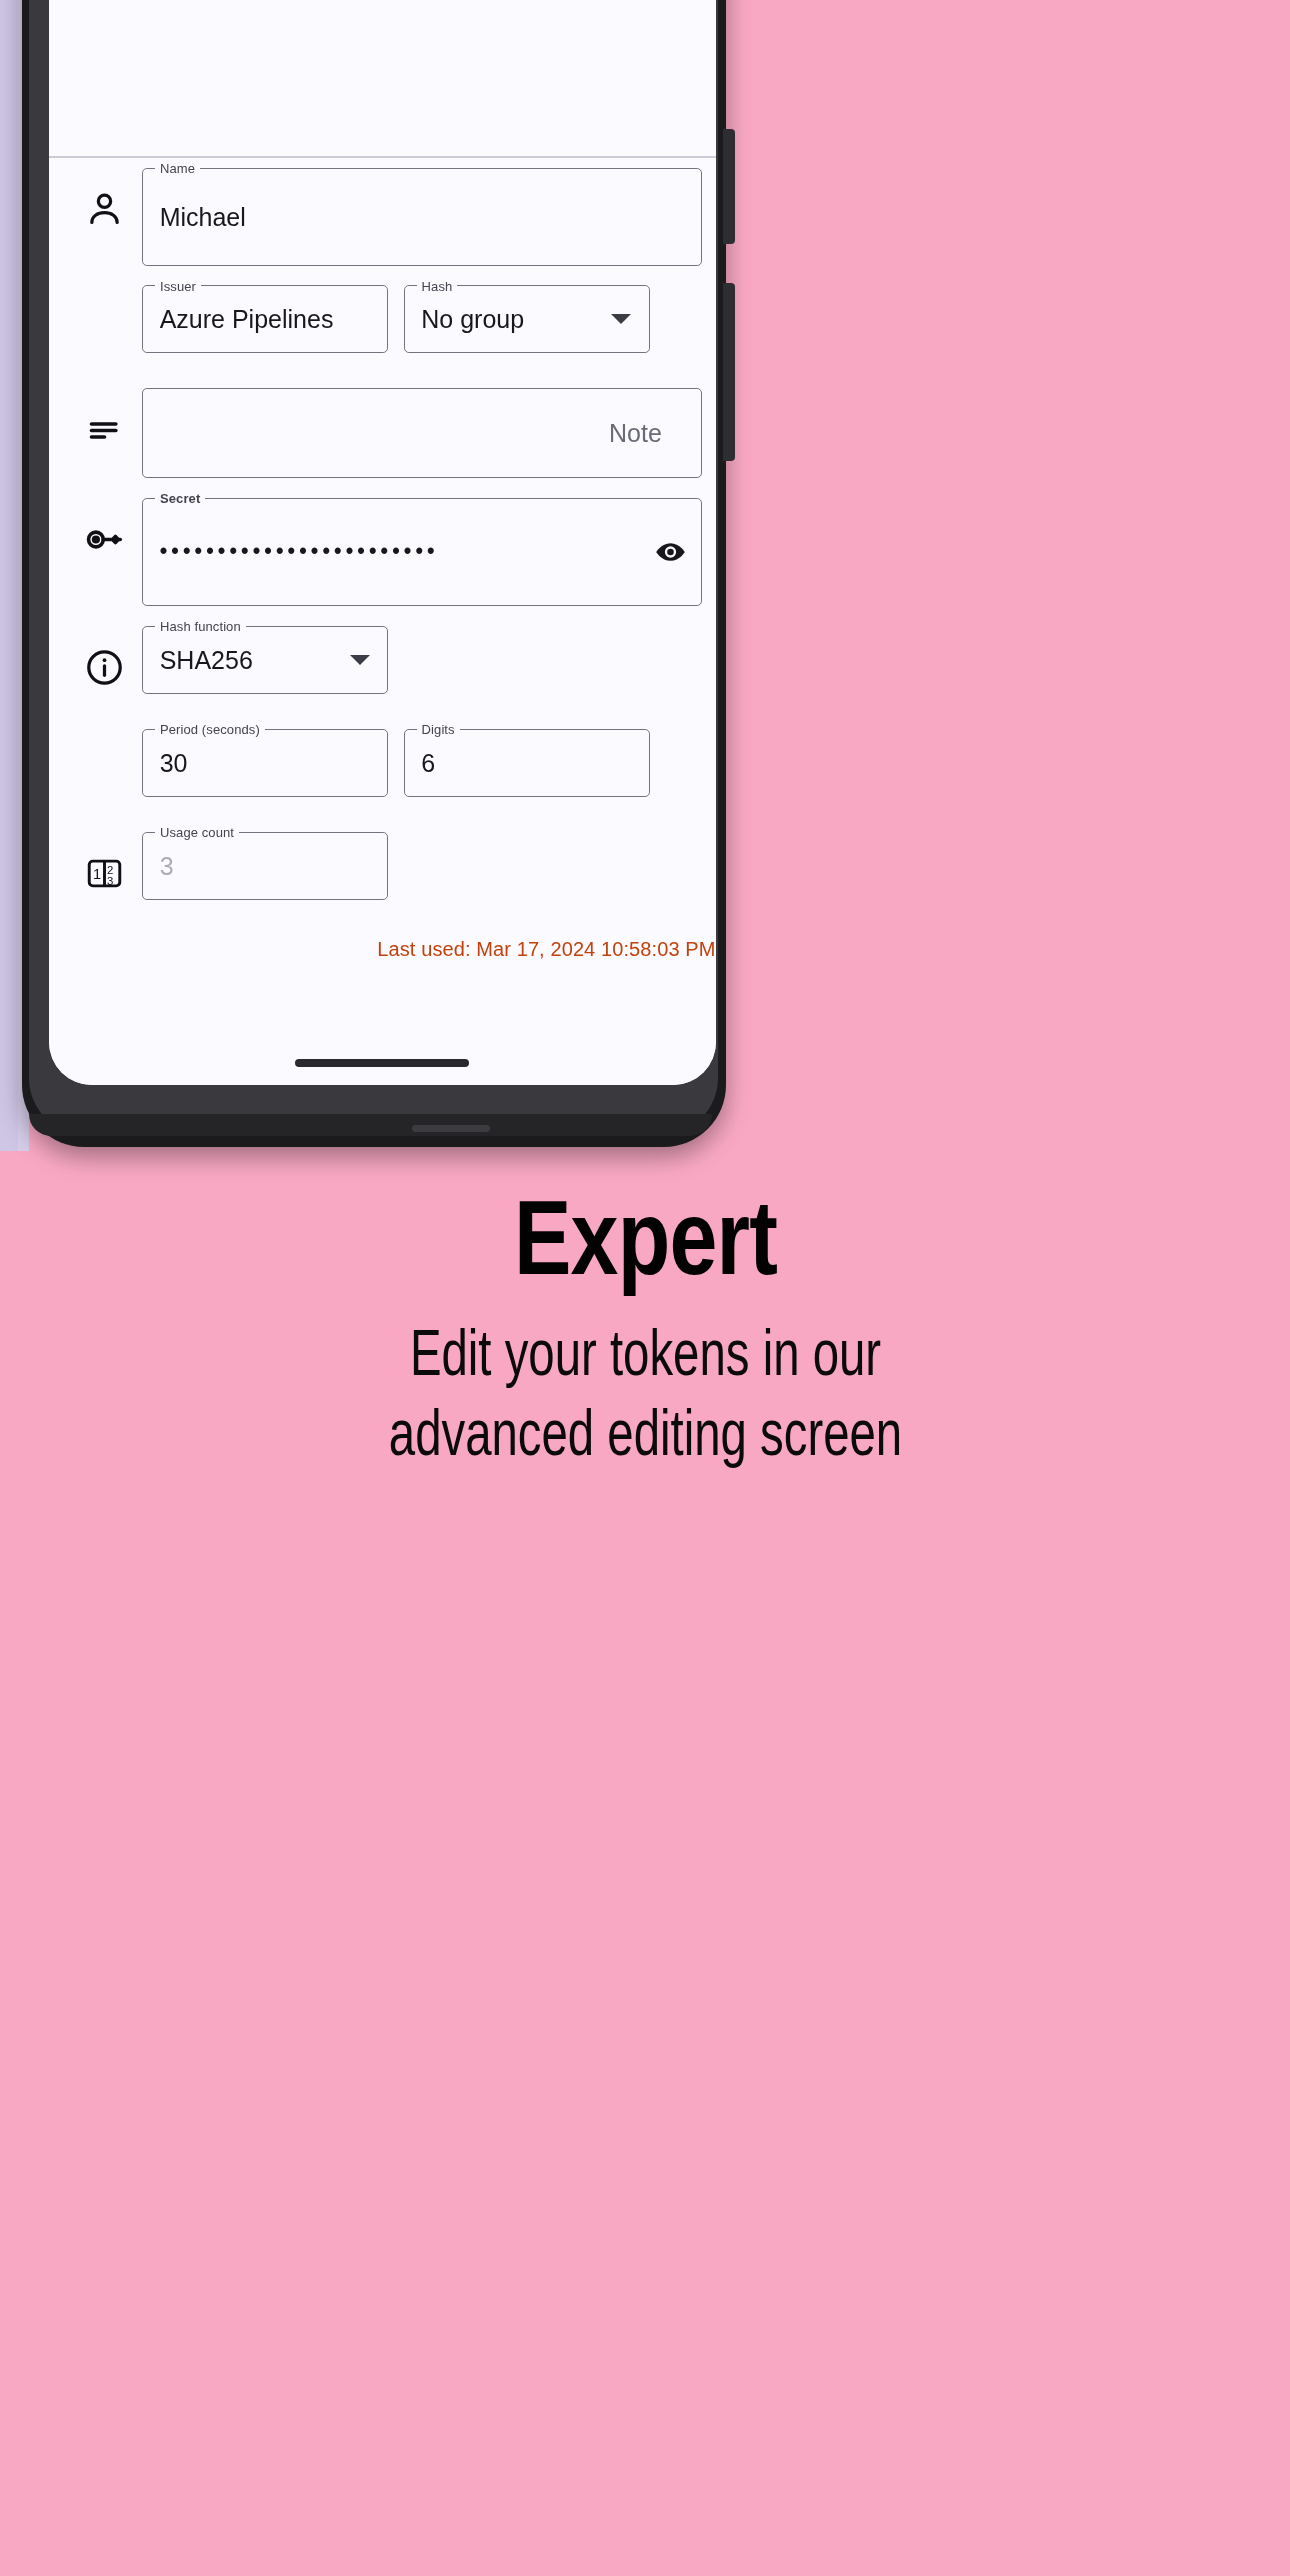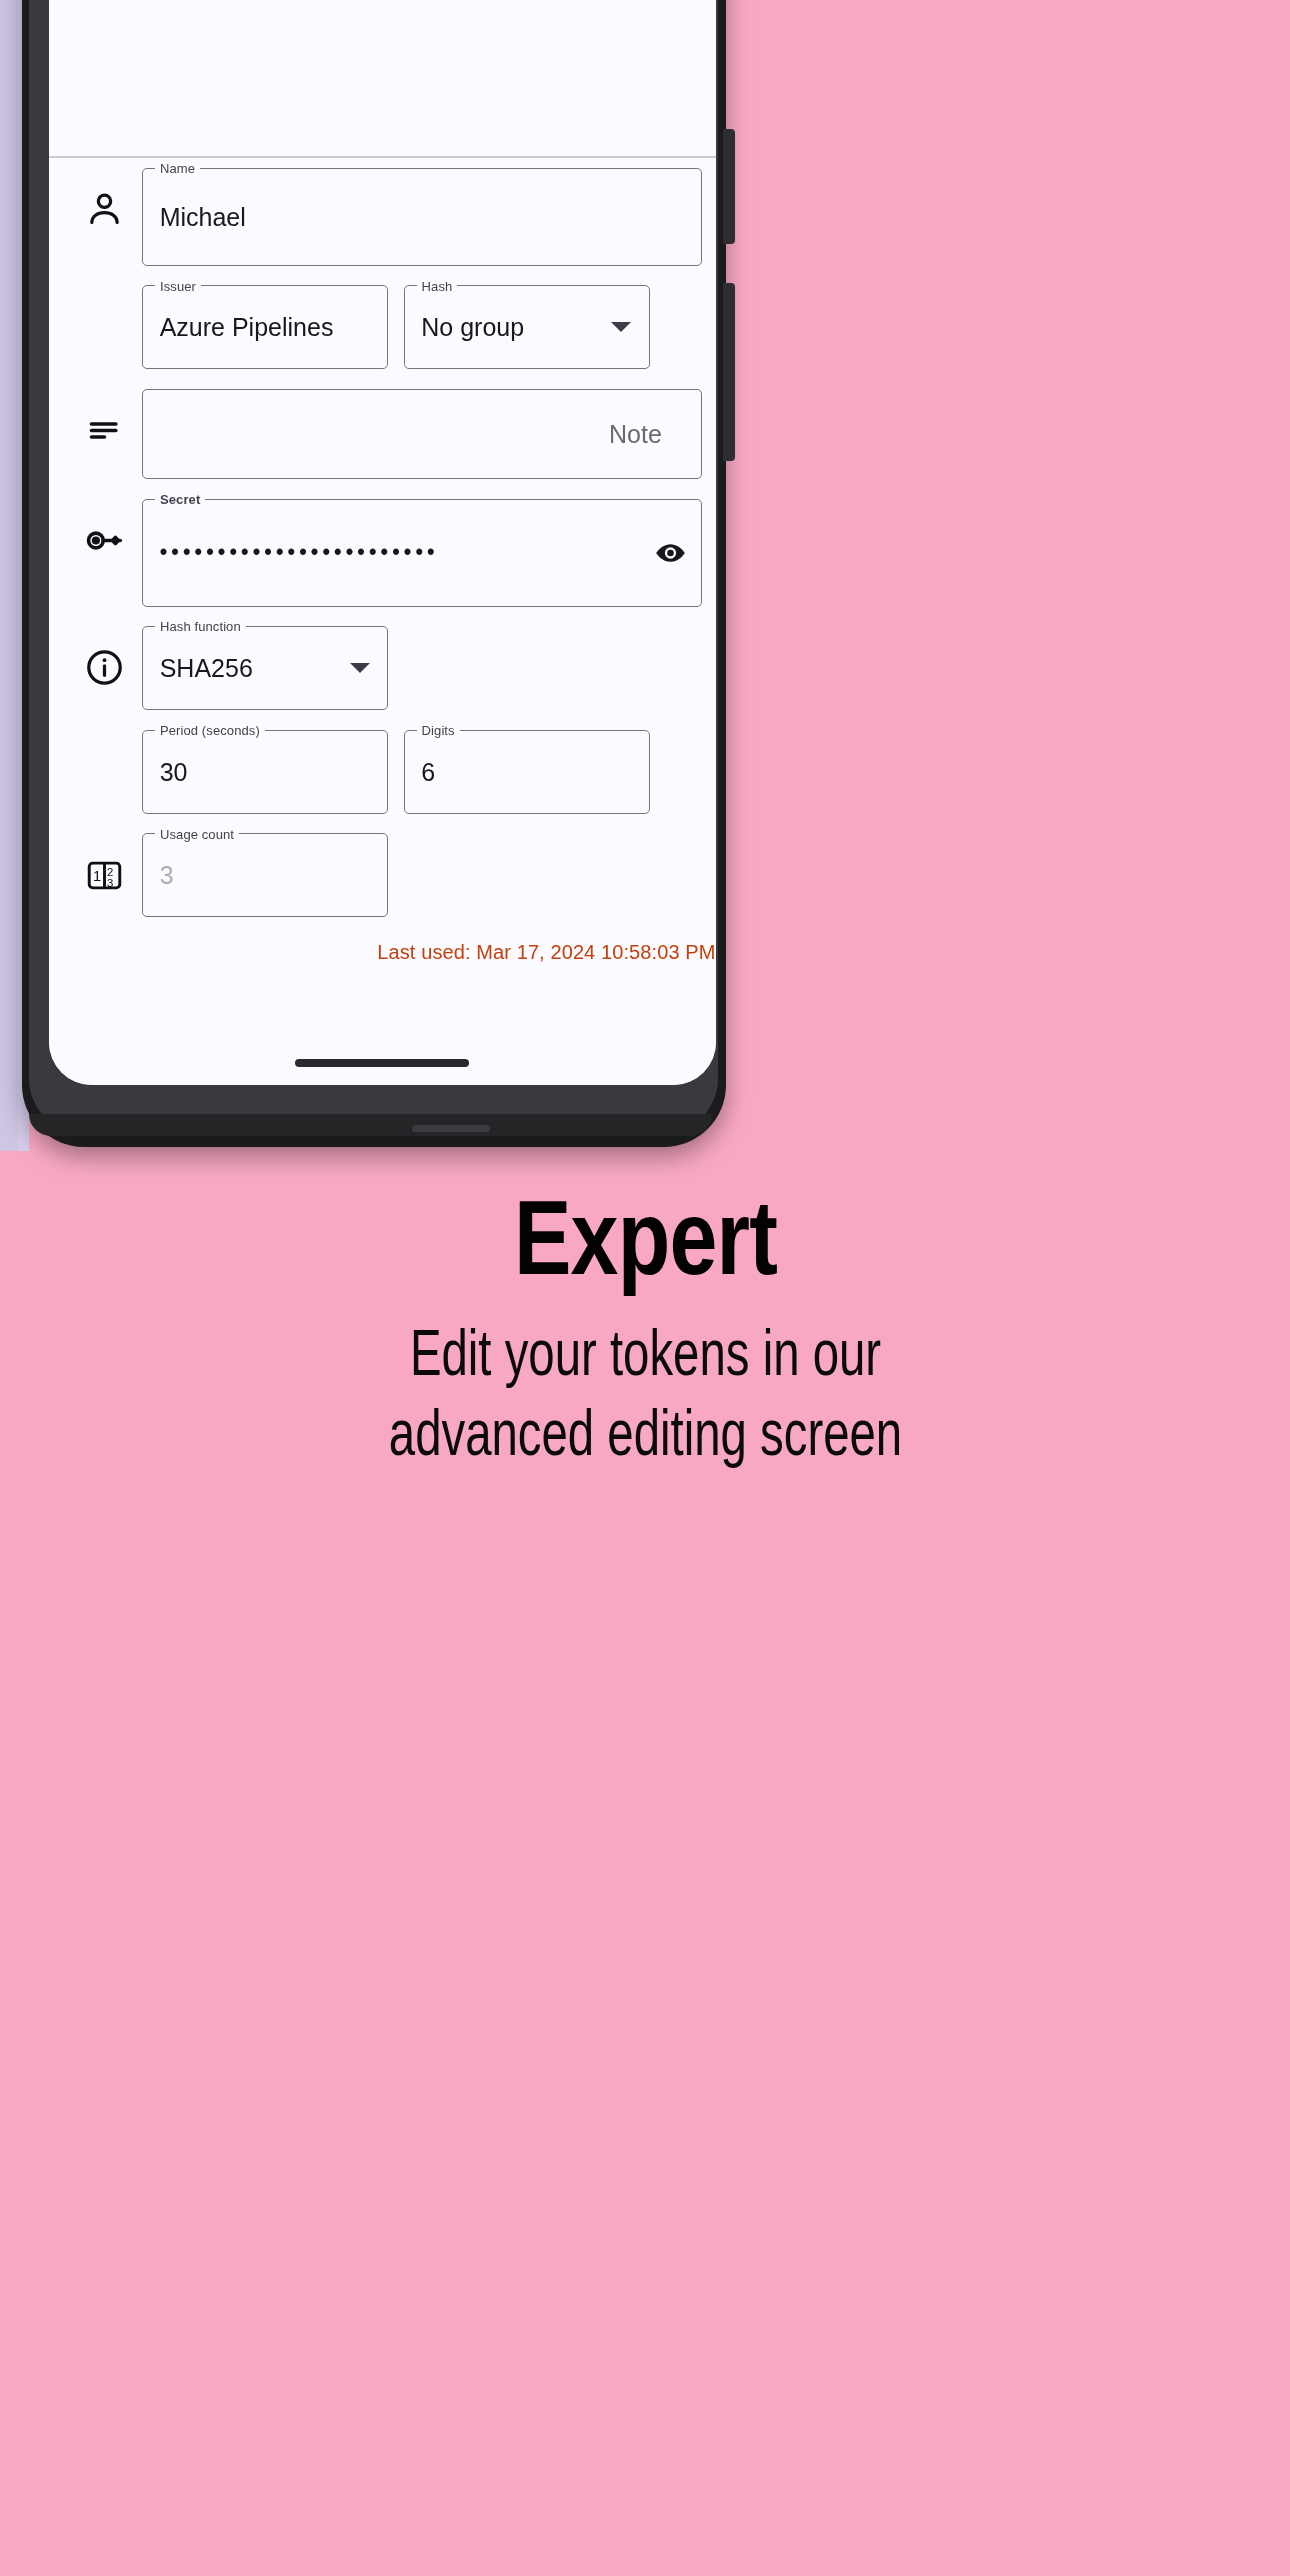--- a/index.html
+++ b/index.html
@@ -145,21 +145,21 @@
   .fields {
     flex: 1 1 auto;
     display: flex;
     gap: 15.6px;
   }
 
   
   .of {
     position: relative;
     flex: 1 1 0;
-    height: 84px;
+    height: 68px;
     margin: 9.8px 0;
     border: 1.6px solid #73737f;
     border-radius: 4.9px;
     box-sizing: border-box;
     background: transparent;
   }
   .of .label {
     position: absolute;
     top: -9.8px;
     left: 12px;

